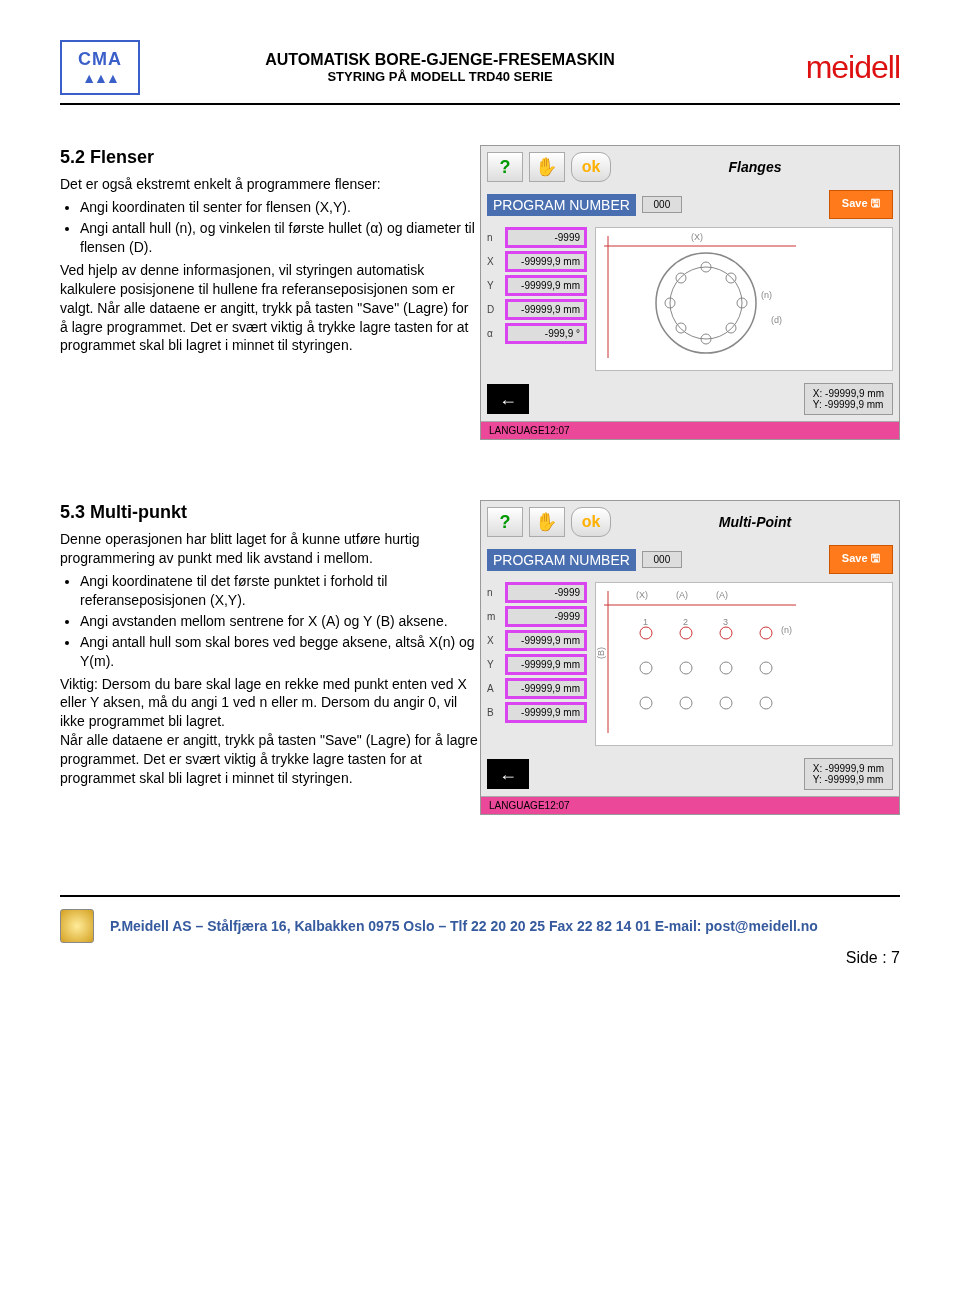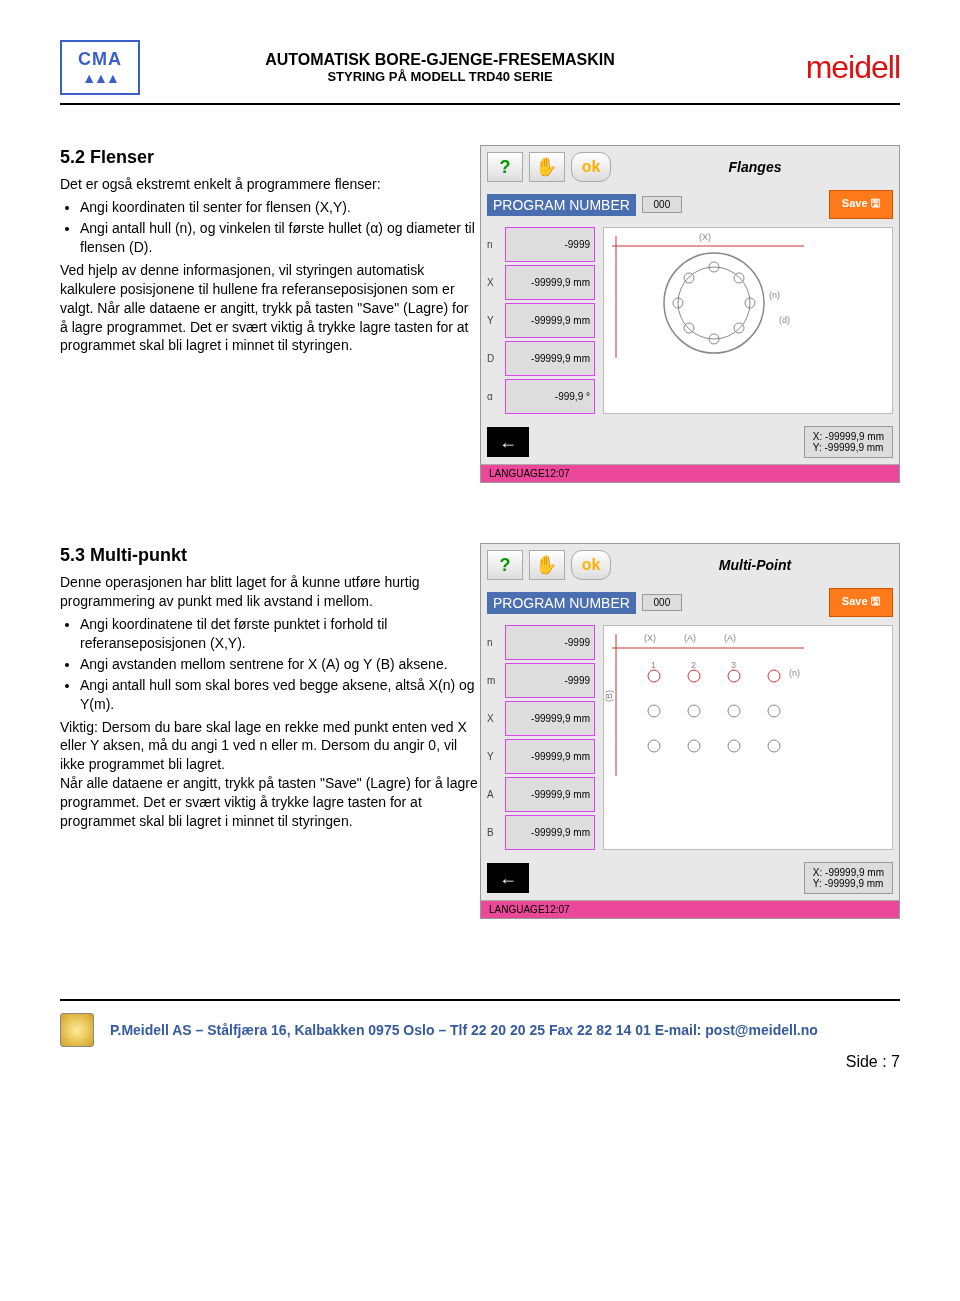--- a/index.html
+++ b/index.html
@@ -36,21 +36,21 @@
   .hmi-btn.ok { color: #ffb000; font-weight: bold; font-size: 16px; width: 40px; border-radius: 11px; }
   .hmi-title { flex: 1; text-align: center; font-style: italic; font-weight: bold; font-size: 14px; color: #000000; }
   .hmi-row { display: flex; align-items: center; padding: 2px 6px; gap: 6px; }
   .hmi-label { background: #4a6fb0; color: #fff; padding: 3px 6px; font-size: 14px; }
   .hmi-field { background: #ddd; border: 1px solid #999; padding: 2px 10px; min-width: 40px; text-align: center; font-size: 10px; }
   .hmi-save { background: #ff7a1a; color: #fff; padding: 4px 12px; font-weight: bold; margin-left: auto; border: 1px solid #c50; }
   .hmi-grid { display: flex; gap: 8px; padding: 6px; }
   .hmi-inputs { display: flex; flex-direction: column; gap: 3px; }
   .hmi-input-row { display: flex; align-items: center; gap: 4px; }
   .hmi-input-label { width: 14px; font-size: 10px; color: #444; }
-  .hmi-input-val { background: #ddd; border: 1px solid #d946ef; padding: 11px 4px; width: 90px; font-size: 10px; text-align: right; }
+  .hmi-input-val { background: #ddd; border: 3px solid #d946ef; padding: 2px 4px; width: 82px; font-size: 10px; text-align: right; }
   .hmi-diagram { flex: 1; background: #fff; border: 1px solid #bbb; min-height: 120px; position: relative; }
   .hmi-bottom { display: flex; align-items: center; padding: 6px; gap: 6px; }
   .hmi-arrow { width: 42px; height: 30px; background: #000; color: #fff; display: flex; align-items: center; justify-content: center; font-size: 18px; }
   .hmi-coords { margin-left: auto; background: #ddd; border: 1px solid #999; padding: 4px 8px; font-size: 10px; }
   .hmi-footer { display: flex; justify-content: flex-start; background: #ec4899; padding: 3px 8px; font-size: 10px; border-top: 1px solid #aaa; }
   
   
   .page-footer { border-top: 2px solid #000; padding-top: 12px; margin-top: 80px; display: flex; align-items: center; gap: 16px; }
   .footer-logo { width: 34px; height: 34px; border: 1px solid #888; background: radial-gradient(#ffec9a,#d4a020); border-radius: 3px; }
   .footer-text { flex: 1; color: #365a9e; font-weight: bold; font-size: 14px; }

